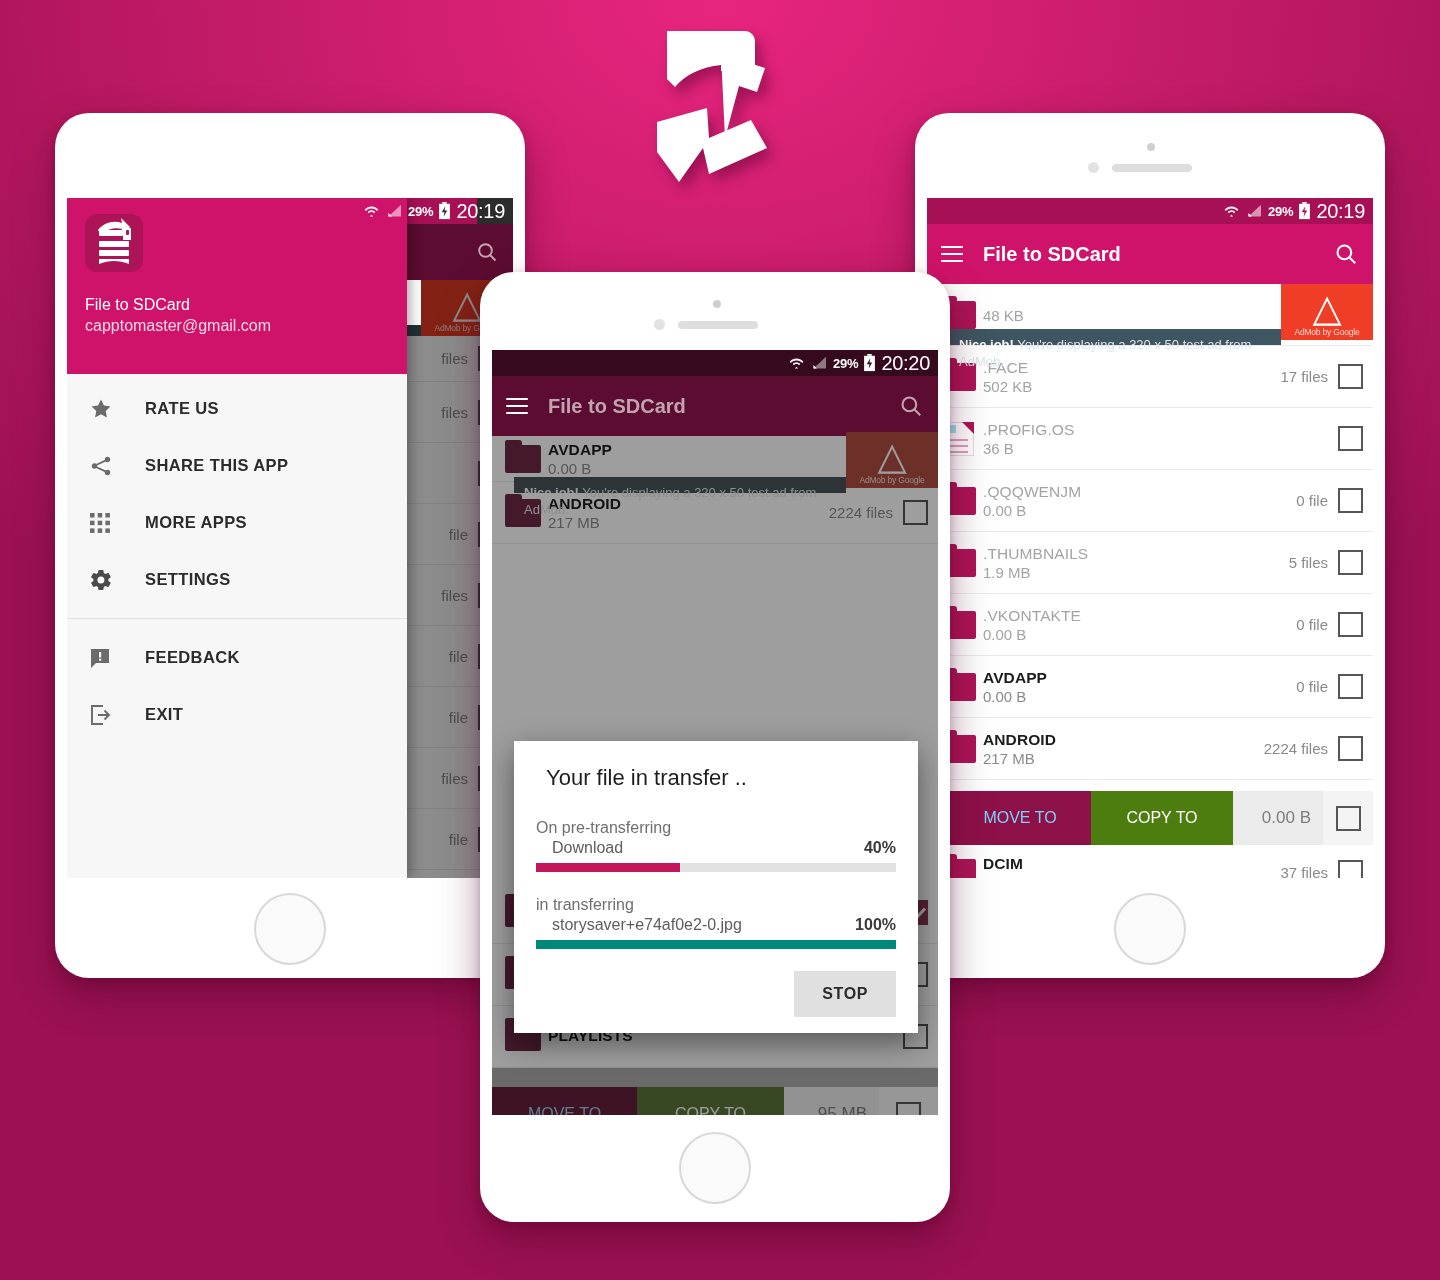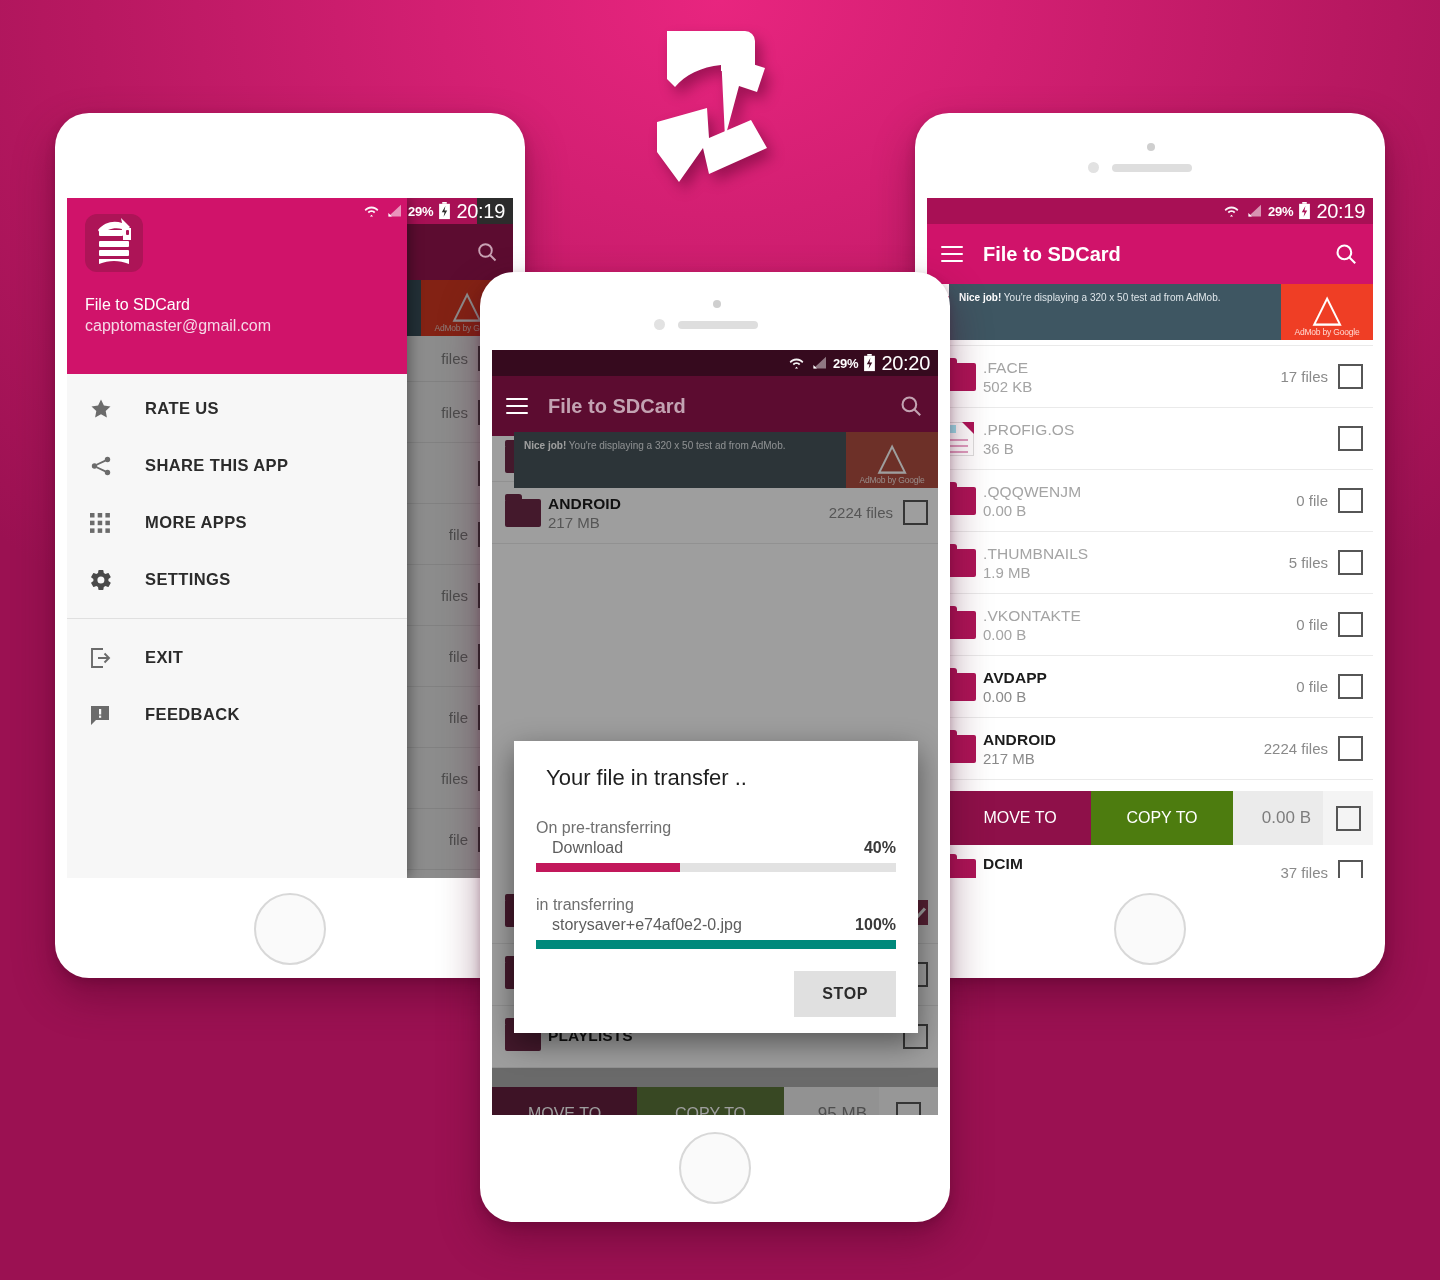--- a/index.html
+++ b/index.html
@@ -47,22 +47,22 @@
   .appbar {
     height: 56px; display: flex; align-items: center; padding: 0 14px; color: #fff;
   }
   .appbar .title { font-size: 20px; font-weight: 700; margin-left: 20px; flex: 1; }
   .ham { width: 22px; height: 16px; display:flex; flex-direction:column; justify-content:space-between; }
   .ham i { display:block; height:2px; background:#fff; border-radius:1px; }
 
   
   .ad { display: flex; height: 56px; }
   .ad .adtext {
-    flex: 1; background: #3e5662; color: #dfe6ea; font-size: 10px;
-    padding: 8px 10px; line-height: 1.28;
+    flex: 1; background: #3e5662; color: #dfe6ea; font-size: 13px;
+    padding: 8px 10px; line-height: 1.28; margin-top: 45px;
   }
   .ad .adtext b { color: #fff; }
   .ad .adlogo {
     width: 92px; background: #ef3e25; position: relative;
   }
   .ad .adlogo .mark {
     position:absolute; left:50%; top:42%; transform:translate(-50%,-50%);
     font-size: 38px; color: #ffffff; line-height: 1; font-weight: 400;
   }
   .ad .adlogo .by {
@@ -105,21 +105,21 @@
     flex: 0 0 25px;
   }
   .cbx.checked { background:#d81b60; border-color:#d81b60; position:relative;}
   .cbx.checked::after{
     content:""; position:absolute; left:7px; top:2px; width:7px; height:13px;
     border: solid #fff; border-width: 0 3px 3px 0; transform: rotate(42deg);
   }
 
   
   .actionbar { display:flex; height: 54px; align-items:stretch; }
-  .actionbar .moveto { background:#8e1049; color:#ffffff; display:flex; align-items:center; justify-content:center; font-size:16px; font-weight:400; }
+  .actionbar .moveto { background:#8e1049; color:#7dd3fc; display:flex; align-items:center; justify-content:center; font-size:16px; font-weight:400; }
   .actionbar .copyto { background:#4d7c0f; color:#fff; display:flex; align-items:center; justify-content:center; font-size:16px; font-weight:400;}
   .actionbar .total  { background:#ebebeb; color:#7d7d7d; display:flex; align-items:center; justify-content:flex-end; font-size:17px; padding-right: 12px;}
   .actionbar .cbwrap { background:#f4f4f4; display:flex; align-items:center; justify-content:center; }
   .drawer {
     position:absolute; left:0; top:0; bottom:0; width: 340px; background:#f7f7f7;
     box-shadow: 3px 0 12px rgba(0,0,0,.35);
   }
   .drawer-head { background:#d0136a; height: 176px; padding: 16px 18px 0 18px; color:#fff; position:relative;}
   .appicon { width: 58px; height: 58px; border-radius: 12px; background:#ad1457; position:relative; overflow:hidden;}
   .drawer-head .dtitle { font-size: 16px; margin-top: 24px; }
@@ -355,36 +355,36 @@
               <path fill="#4a4a4a" d="M19.4 13c.04-.33.06-.66.06-1s-.02-.67-.06-1l2.1-1.6c.2-.15.25-.42.12-.64l-2-3.46c-.12-.22-.39-.3-.61-.22l-2.49 1a7.3 7.3 0 0 0-1.73-1l-.38-2.65A.5.5 0 0 0 13.9 2h-4a.5.5 0 0 0-.5.43l-.37 2.65c-.63.26-1.2.6-1.74 1l-2.48-1a.5.5 0 0 0-.61.22l-2 3.46c-.13.22-.08.49.12.64L4.42 11a7.9 7.9 0 0 0 0 2l-2.1 1.6c-.2.15-.25.42-.12.64l2 3.46c.12.22.39.3.61.22l2.48-1c.54.4 1.11.74 1.74 1l.37 2.65c.04.24.25.43.5.43h4a.5.5 0 0 0 .5-.43l.38-2.65c.62-.26 1.2-.6 1.73-1l2.49 1c.22.08.49 0 .61-.22l2-3.46a.5.5 0 0 0-.12-.64zM11.9 15.5a3.5 3.5 0 1 1 0-7 3.5 3.5 0 0 1 0 7z"></path>
             </svg>
           </div>
           <div class="dlabel">SETTINGS</div>
         </div>
 
         <div class="dsep"></div>
 
         <div class="ditem">
           <div class="dicon">
-            <svg width="24" height="24" viewBox="0 0 24 24">
-              <path fill="none" stroke="#6b6b6b" stroke-width="1.9" d="M14 3H3v18h11"></path>
-              <path fill="none" stroke="#6b6b6b" stroke-width="1.9" d="M9 12h11M15.5 7.5L20 12l-4.5 4.5"></path>
-            </svg>
-          </div>
-          <div class="dlabel">EXIT</div>
-        </div>
-        <div class="ditem">
-          <div class="dicon">
             <svg width="22" height="22" viewBox="0 0 22 22">
               <path fill="#6b6b6b" d="M2 2h18v14H7l-5 5z"></path>
               <rect x="10" y="5" width="2.2" height="5.5" fill="#f7f7f7"></rect>
                 <rect x="10" y="11.6" width="2.2" height="2.2" fill="#f7f7f7"></rect>
             </svg>
           </div>
           <div class="dlabel">FEEDBACK</div>
+        </div>
+        <div class="ditem">
+          <div class="dicon">
+            <svg width="24" height="24" viewBox="0 0 24 24">
+              <path fill="none" stroke="#6b6b6b" stroke-width="1.9" d="M14 3H3v18h11"></path>
+              <path fill="none" stroke="#6b6b6b" stroke-width="1.9" d="M9 12h11M15.5 7.5L20 12l-4.5 4.5"></path>
+            </svg>
+          </div>
+          <div class="dlabel">EXIT</div>
         </div>
       </div>
     </div>
   </div>
 
   <div class="home" style="left:199px; top:780px; width:72px; height:72px;"></div>
 </div>
 
 <div class="phone" style="left:915px; top:113px; width:470px; height:865px;">
   <div class="cam" style="left:1147px; top:143px; width:8px; height:8px; position:absolute; left:232px; top:30px;"></div>

